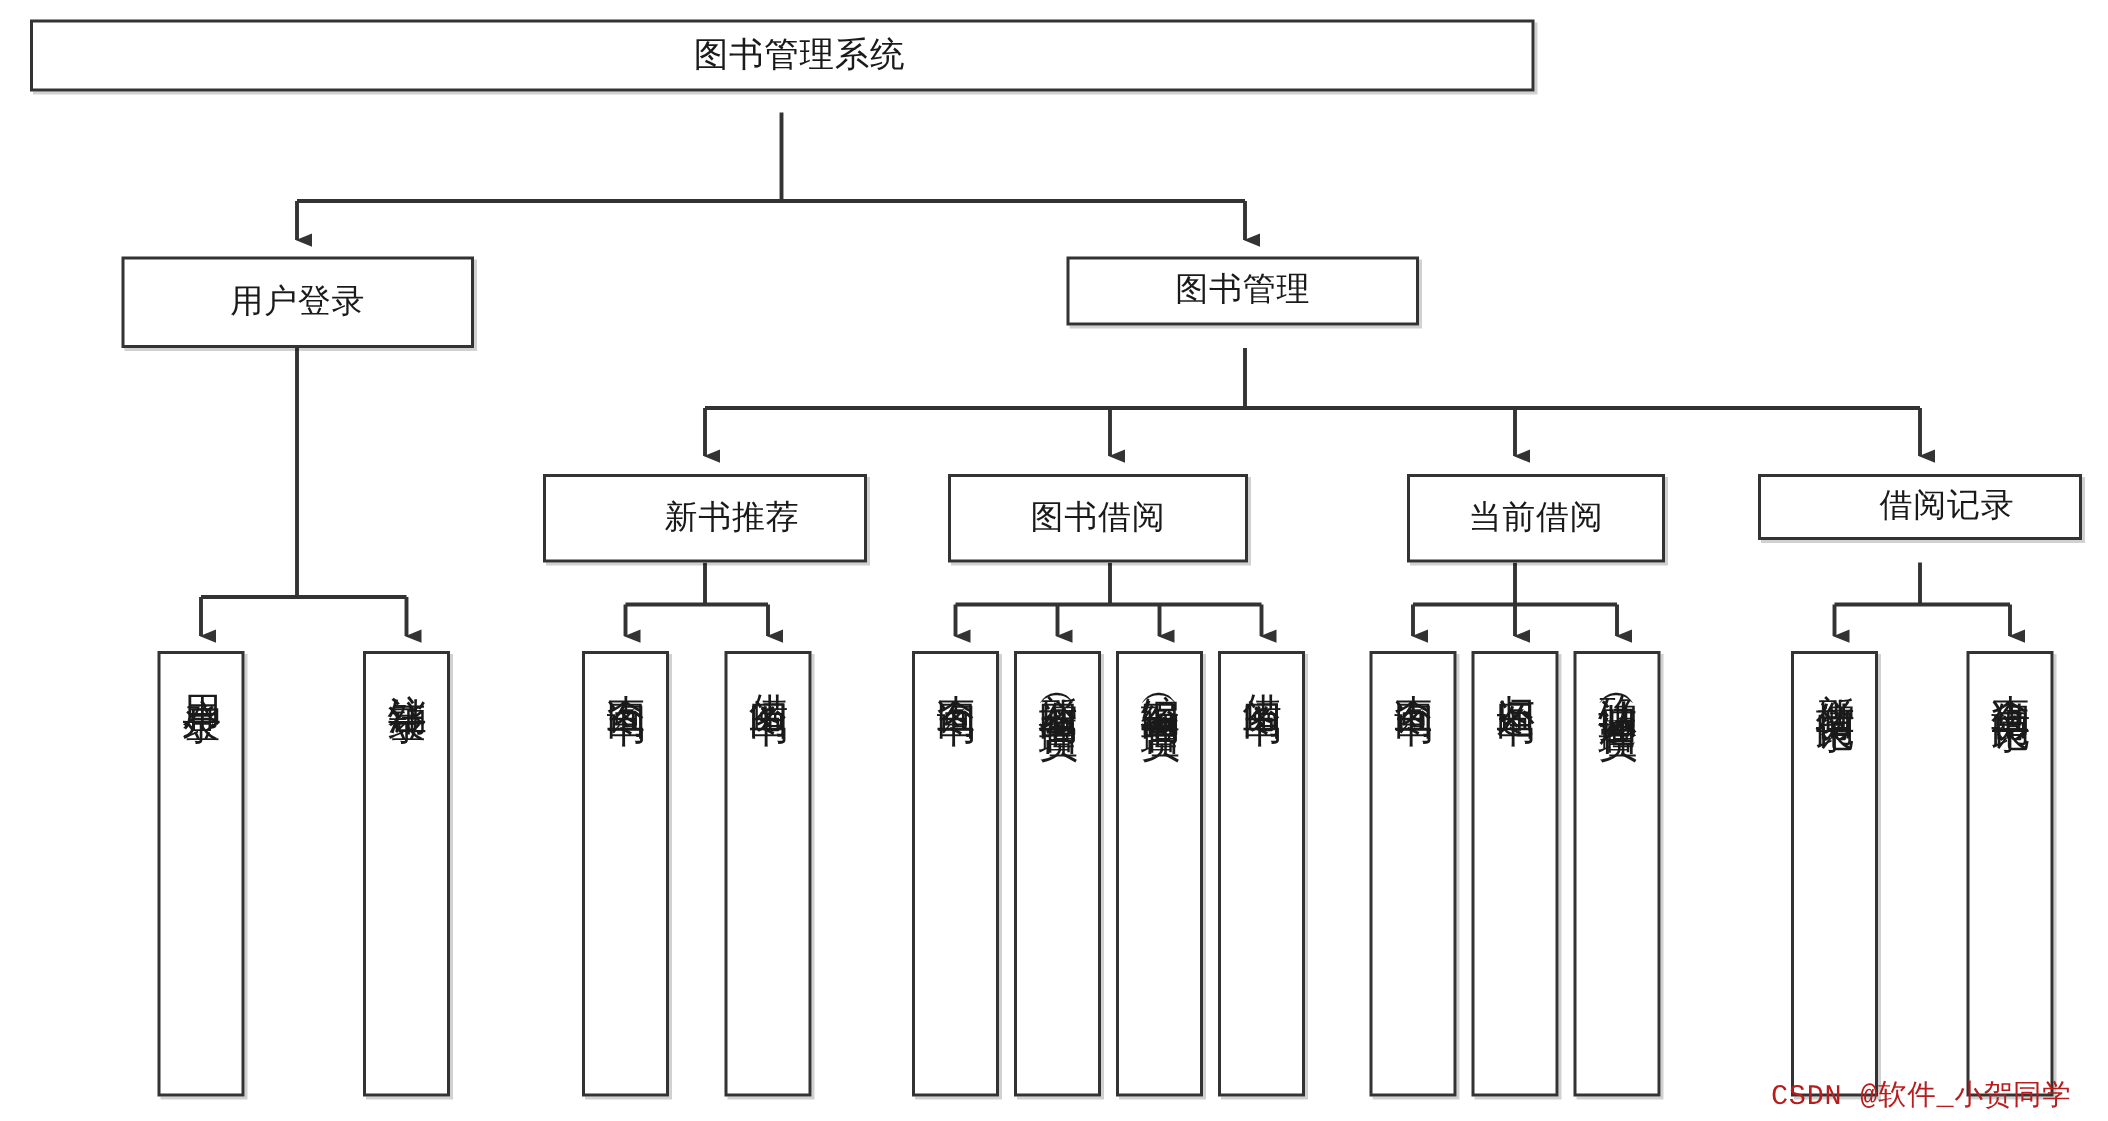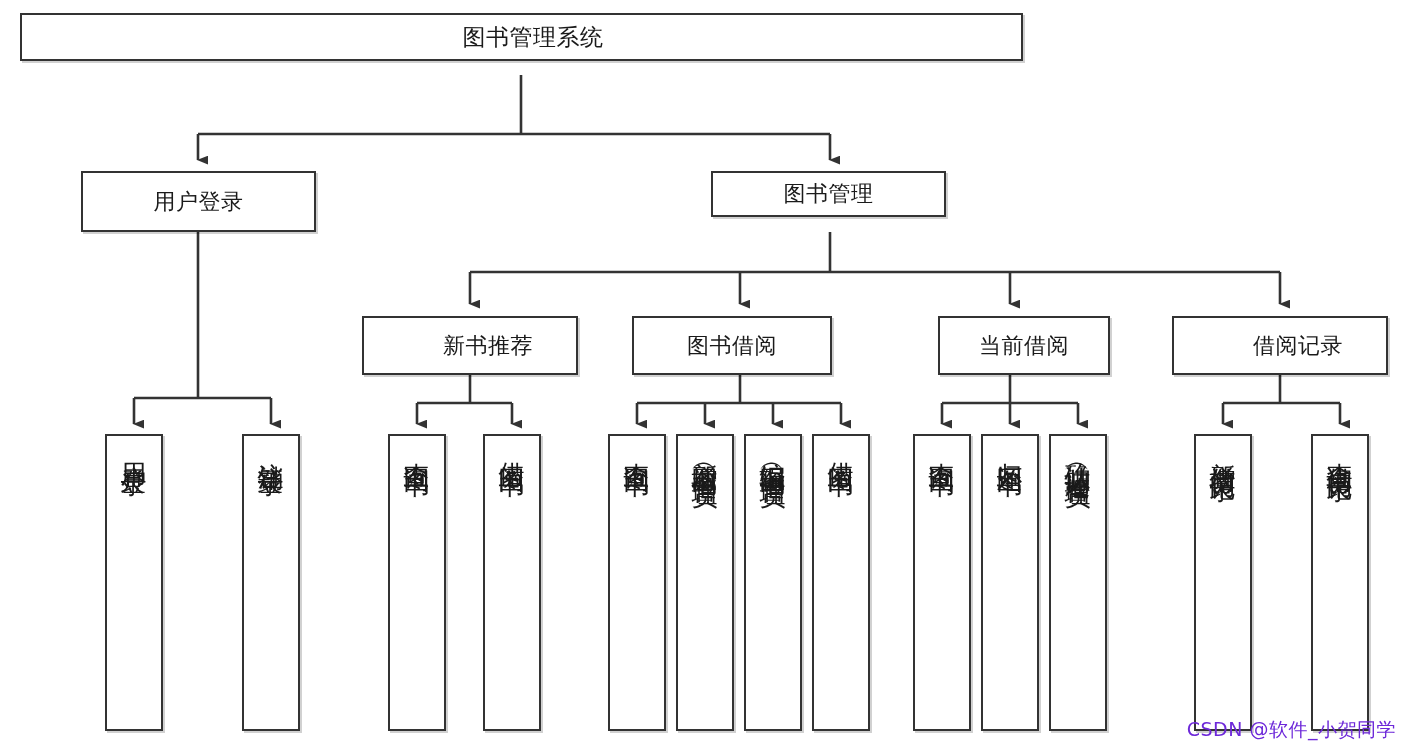--- a/index.html
+++ b/index.html
@@ -59,26 +59,27 @@
   .node.leaf .label {
     writing-mode: vertical-rl;
     text-orientation: upright;
     font-size: 26px;
     line-height: 1;
     letter-spacing: 3px;
     white-space: nowrap;
   }
   .watermark {
     position: absolute;
-    right: 9px;
+    right: 24px;
     bottom: 4px;
     font-size: 19px;
-    color: #6d28d9;
+    color: #b91c1c;
     letter-spacing: 0.5px;
     white-space: nowrap;
+    font-family: Liberation Mono, monospace;
   }
 </style>
 </head>
 <body>
 
 <div id="canvas">
 
   <svg class="connectors" viewBox="0 0 1405 747" xmlns="http://www.w3.org/2000/svg">
     <defs>
       <marker id="arw" markerWidth="10" markerHeight="11" refX="4.5" refY="10" orient="auto" markerUnits="userSpaceOnUse">
@@ -142,21 +143,21 @@
 
   <div class="node h" style="left:362px; top:316px; width:216px; height:59px;padding-left:36px;">
     <span class="label">新书推荐</span>
   </div>
   <div class="node h" style="left:632px; top:316px; width:200px; height:59px;">
     <span class="label">图书借阅</span>
   </div>
   <div class="node h" style="left:902px; top:316px; width:172px; height:59px;margin-left:36px;">
     <span class="label">当前借阅</span>
   </div>
-  <div class="node h" style="left:1172px; top:316px; width:216px; height:59px;padding-left:36px;">
+  <div class="node h" style="left:1172px; top:316px; width:216px; height:44px;padding-left:36px;">
     <span class="label">借阅记录</span>
   </div>
 
   <div class="node leaf" style="left:105px; top:434px; width:58px; height:297px;">
     <span class="label">用户登录</span>
   </div>
   <div class="node leaf" style="left:242px; top:434px; width:58px; height:297px;">
     <span class="label">注销登录</span>
   </div>
 

